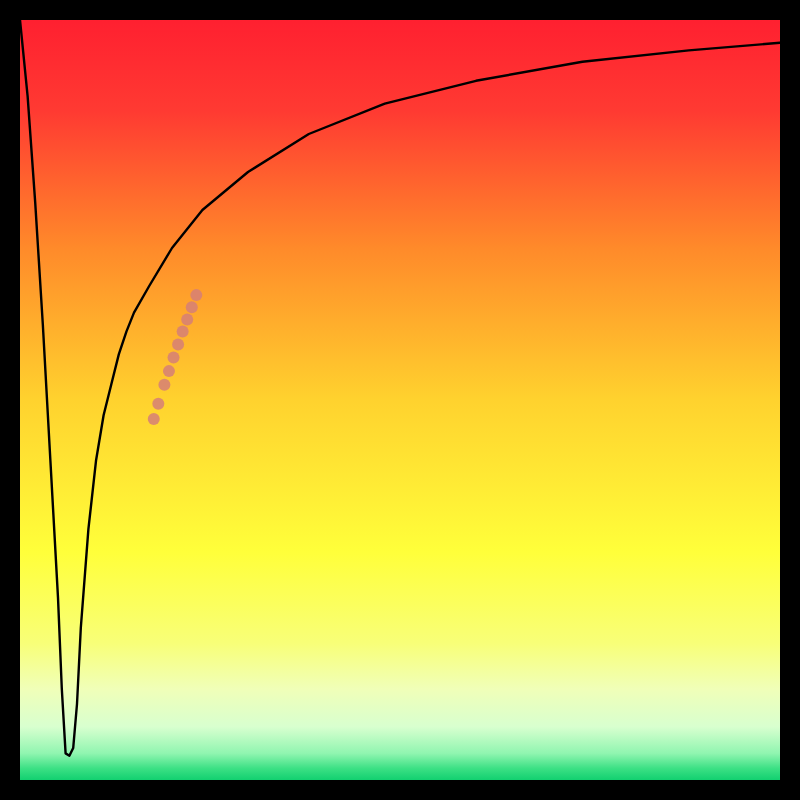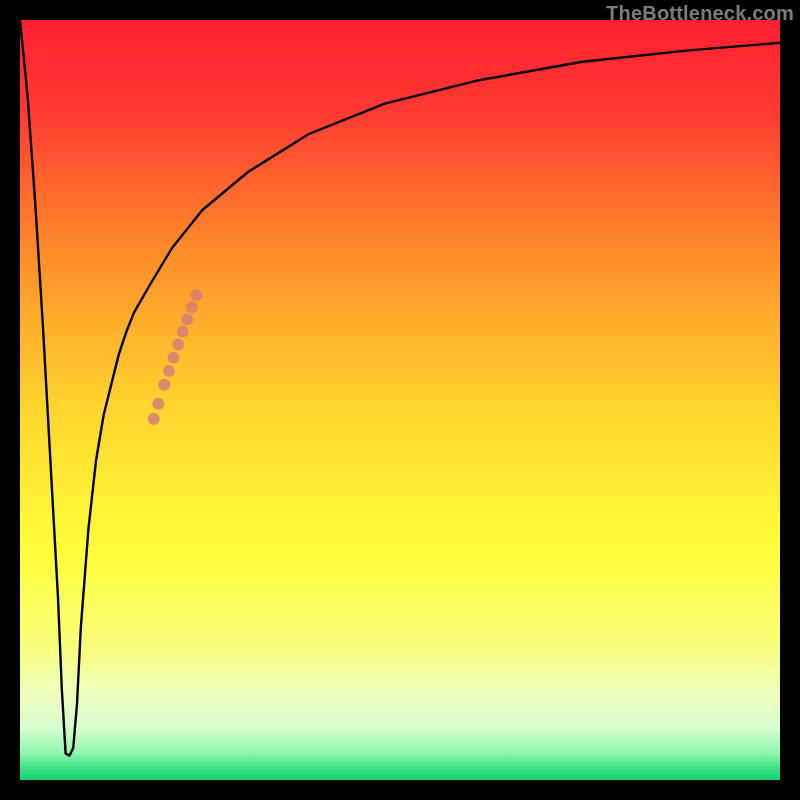--- a/index.html
+++ b/index.html
@@ -77,14 +77,13 @@
           <circle cx="153.52" cy="337.44" r="6" fill="#d67f77" fill-opacity="0.85"></circle>
           <circle cx="158.08" cy="324.52" r="6" fill="#d67f77" fill-opacity="0.85"></circle>
           <circle cx="162.64" cy="311.60" r="6" fill="#d67f77" fill-opacity="0.85"></circle>
           <circle cx="167.20" cy="299.44" r="6" fill="#d67f77" fill-opacity="0.85"></circle>
           <circle cx="171.76" cy="287.28" r="6" fill="#d67f77" fill-opacity="0.85"></circle>
           <circle cx="176.32" cy="275.12" r="6" fill="#d67f77" fill-opacity="0.85"></circle>
         </g>
     </svg>
   </div>
 
-  <div class="watermark">TheBottleneck.com</div>
 </div>
 
 </body></html>

